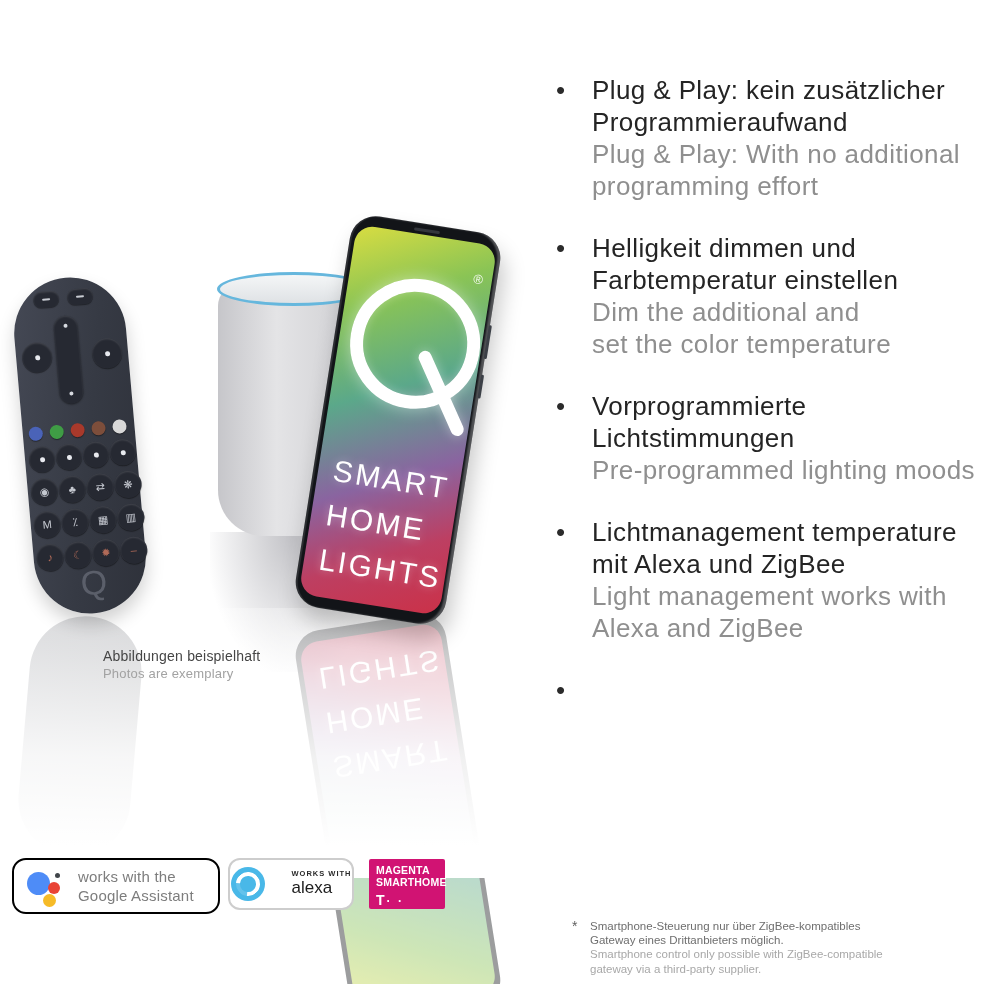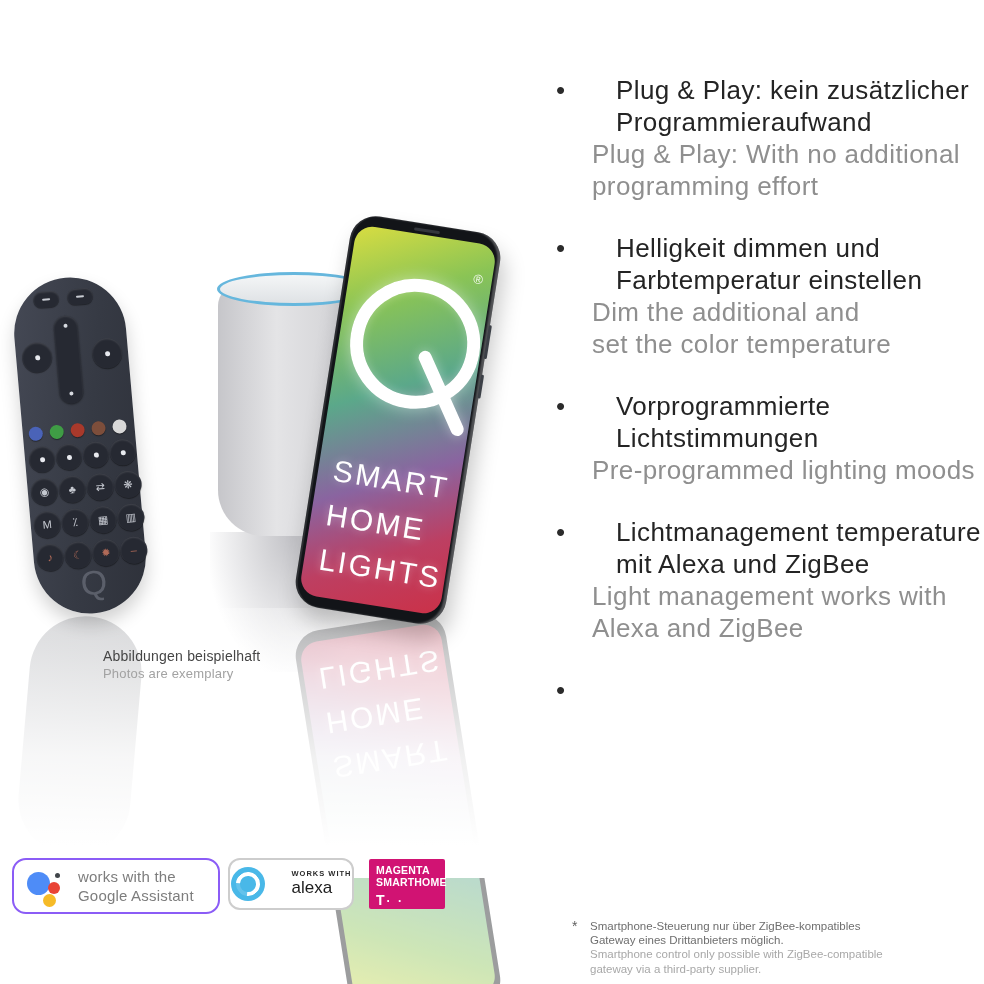--- a/index.html
+++ b/index.html
@@ -5,36 +5,36 @@
   html,body{margin:0;padding:0;width:984px;height:984px;overflow:hidden;background:#fff;
     font-family:"Liberation Sans",sans-serif;}
   .abs{position:absolute;}
   #stage{position:relative;width:984px;height:984px;background:#fff;}
 
   
   #features{left:544px;top:74px;width:452px;z-index:20;}
   .feat{display:flex;margin-bottom:30px;}
   .feat-bullet{width:48px;font-size:26px;line-height:32px;color:#2b2b2b;text-align:left;
     padding-left:12px;box-sizing:border-box;flex:none;}
-  .feat-de{font-size:26px;line-height:32px;color:#242424;letter-spacing:.4px;white-space:pre;margin-left:24px;}
+  .feat-de{font-size:26px;line-height:32px;color:#242424;letter-spacing:.4px;white-space:pre;}
   .feat-en{font-size:26px;line-height:32px;color:#8f8f8f;letter-spacing:.4px;white-space:pre;}
 
   
   #footnote{left:572px;top:919px;display:flex;z-index:20;}
   .fn-marker{font-size:14px;color:#5f5f5f;width:18px;flex:none;line-height:14px;}
   .fn-de{font-size:11.5px;line-height:14px;color:#6e6e6e;white-space:pre;}
   .fn-en{font-size:11.5px;line-height:14.5px;color:#a8a8a8;white-space:pre;}
 
   
   #caption{left:103px;top:647px;z-index:21;}
   .cap-de{font-size:14px;color:#454545;line-height:18px;letter-spacing:.2px;}
   .cap-en{font-size:13px;color:#a2a2a2;line-height:17px;letter-spacing:.2px;}
 
   
-  .badge{background:#fff;border:2px solid #8b5cf6;border-radius:14px;display:flex;align-items:center;z-index:20;}
+  .badge{background:#fff;border:2px solid #000000;border-radius:14px;display:flex;align-items:center;z-index:20;}
   #badge-google{left:12px;top:858px;width:192px;height:52px;gap:10px;padding-left:12px;box-sizing:content-box;}
   .ga-logo{position:relative;width:42px;height:42px;flex:none;}
   .ga-dot{position:absolute;border-radius:50%;}
   .ga-blue{width:23px;height:23px;background:#4e8cf7;left:1px;top:7px;}
   .ga-mini{width:5px;height:5px;background:#40454a;left:29px;top:8px;}
   .ga-red{width:12px;height:12px;background:#e94335;left:22px;top:17px;}
   .ga-yellow{width:13px;height:13px;background:#f6bb27;left:17px;top:29px;}
   .ga-text{font-size:15px;line-height:19px;color:#7d7d7d;letter-spacing:.2px;}
   #badge-alexa{left:228px;top:858px;width:122px;height:48px;border-radius:12px;border-color:#cdcdcd;
     justify-content:center;gap:27px;}

